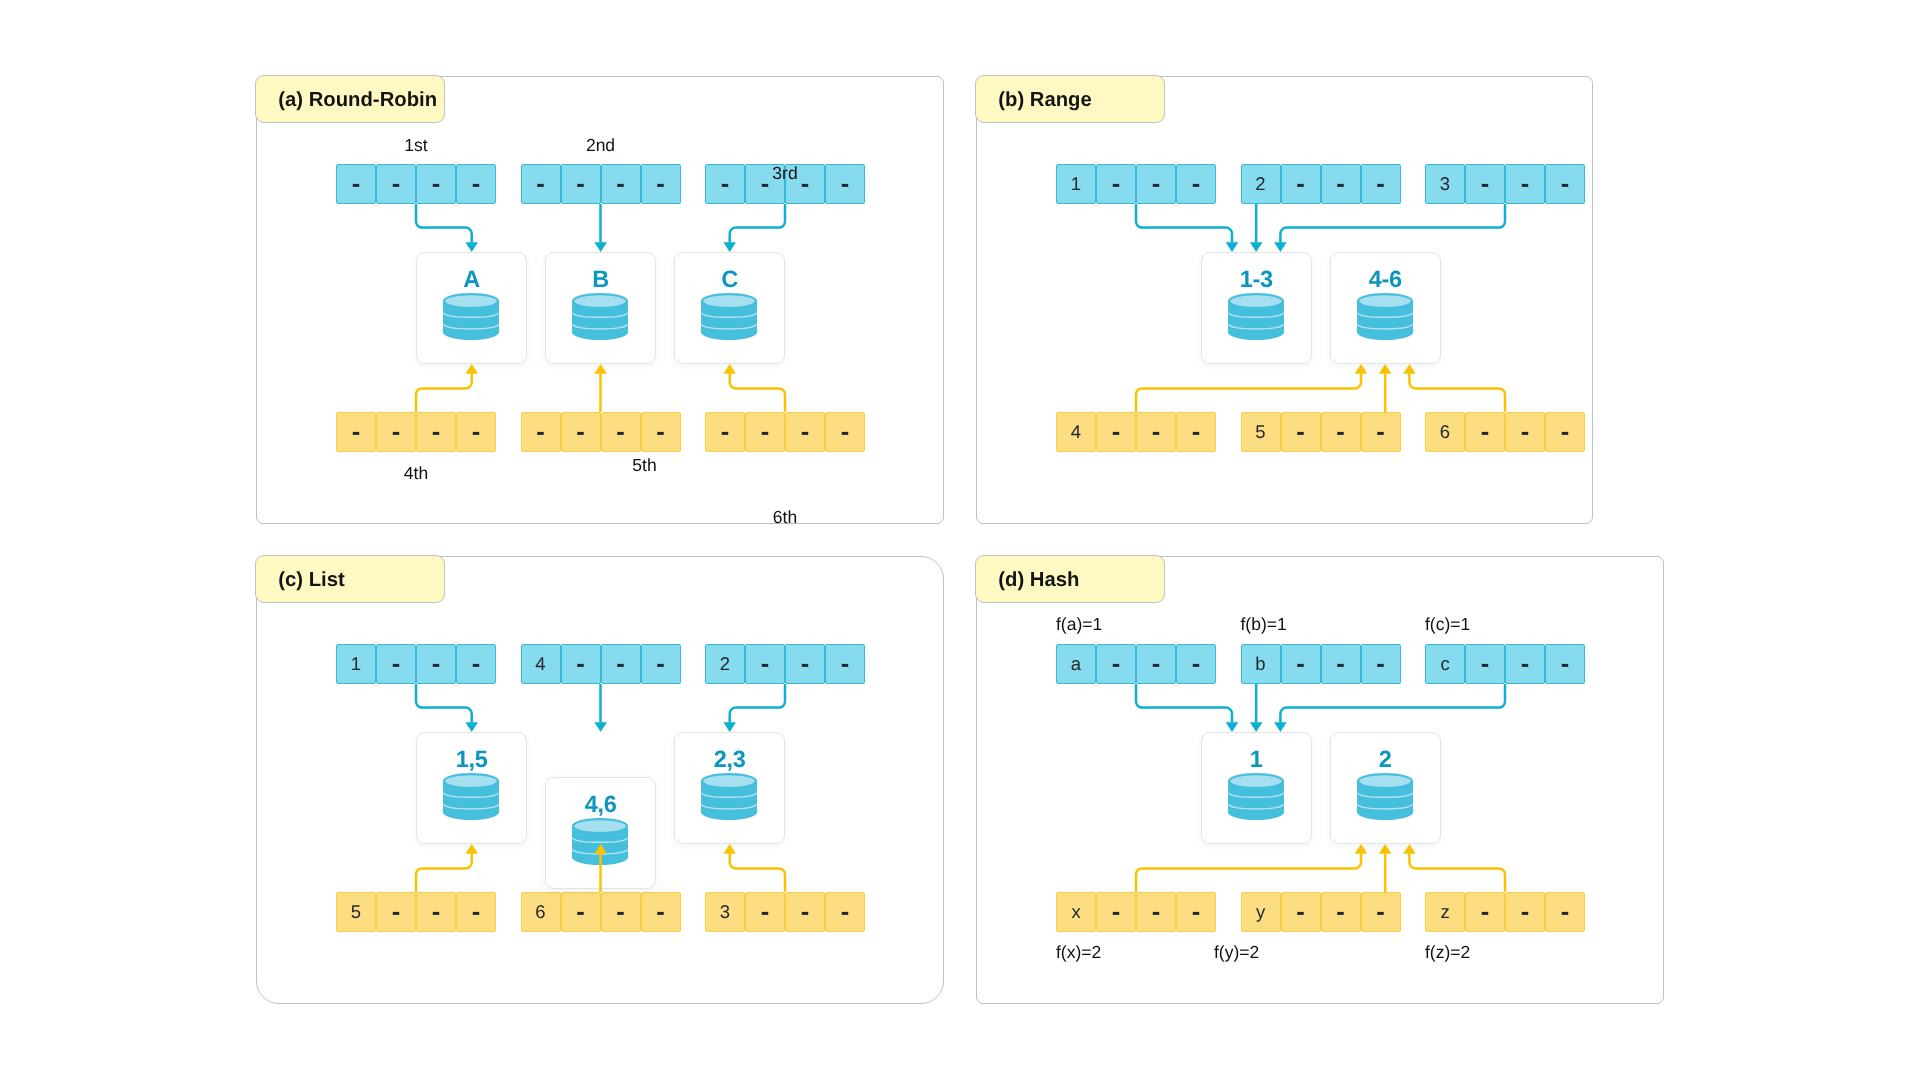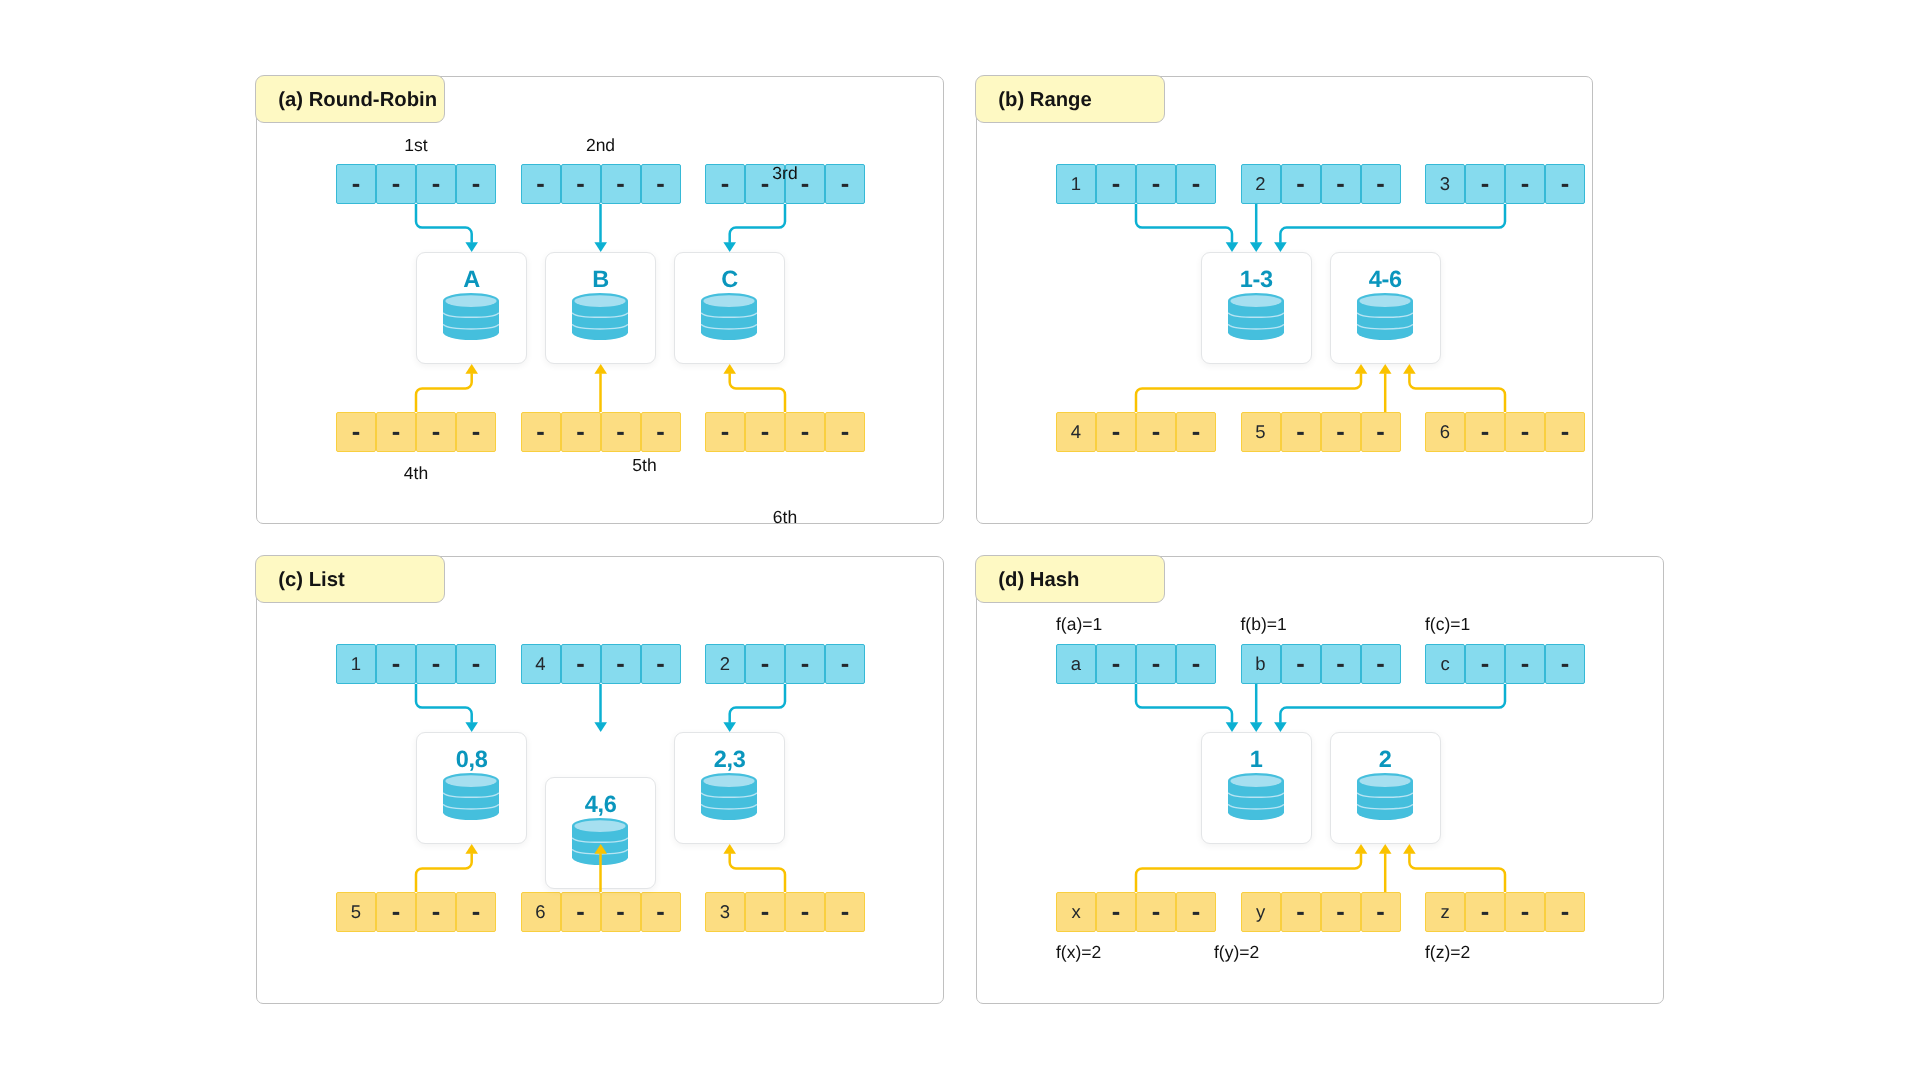--- a/index.html
+++ b/index.html
@@ -253,21 +253,21 @@
     <div class="card" style="left: 1329.7px; top: 252px;">
       <div class="card-title">4-6</div>
       <svg width="56" height="47" viewBox="0 0 56 47" class="db">
         <path d="M0 7.8 V39.2 A28 7.8 0 0 0 56 39.2 V7.8 Z" fill="#45bfdd"></path>
         <ellipse cx="28" cy="7.8" rx="28" ry="7.8" fill="#45bfdd"></ellipse>
         <ellipse cx="28" cy="8.1" rx="25.6" ry="5.9" fill="#a6dff0"></ellipse>
         <path d="M0.55 20.2 A28 5.2 0 0 0 55.45 20.2" fill="none" stroke="#b7e4f3" stroke-width="1.5" stroke-linecap="round"></path>
         <path d="M0.55 31.8 A28 5.2 0 0 0 55.45 31.8" fill="none" stroke="#b7e4f3" stroke-width="1.5" stroke-linecap="round"></path>
       </svg>
     </div>
-    <div class="panel" style="left: 255.75px; top: 555.75px; width: 688px; height: 448px;">
+    <div class="panel" style="left: 255.75px; top: 555.75px; width: 688px; height: 448px; border-radius: 23px;">
       <div class="panel-badge">(c) List</div>
     </div>
     <div class="grp" style="left: 336px; top: 644px;">
       <div class="cell blue">1</div>
       <div class="cell blue">
         <span class="dash">-</span>
       </div>
       <div class="cell blue">
         <span class="dash">-</span>
       </div>
@@ -329,21 +329,21 @@
         <span class="dash">-</span>
       </div>
       <div class="cell yellow">
         <span class="dash">-</span>
       </div>
       <div class="cell yellow">
         <span class="dash">-</span>
       </div>
     </div>
     <div class="card" style="left: 416.2px; top: 732px;">
-      <div class="card-title">0,8</div>
+      <div class="card-title">1,5</div>
       <svg width="56" height="47" viewBox="0 0 56 47" class="db">
         <path d="M0 7.8 V39.2 A28 7.8 0 0 0 56 39.2 V7.8 Z" fill="#45bfdd"></path>
         <ellipse cx="28" cy="7.8" rx="28" ry="7.8" fill="#45bfdd"></ellipse>
         <ellipse cx="28" cy="8.1" rx="25.6" ry="5.9" fill="#a6dff0"></ellipse>
         <path d="M0.55 20.2 A28 5.2 0 0 0 55.45 20.2" fill="none" stroke="#b7e4f3" stroke-width="1.5" stroke-linecap="round"></path>
         <path d="M0.55 31.8 A28 5.2 0 0 0 55.45 31.8" fill="none" stroke="#b7e4f3" stroke-width="1.5" stroke-linecap="round"></path>
       </svg>
     </div>
     <div class="card" style="left: 545.2px; top: 732px; margin-top: 45px;">
       <div class="card-title">4,6</div>

